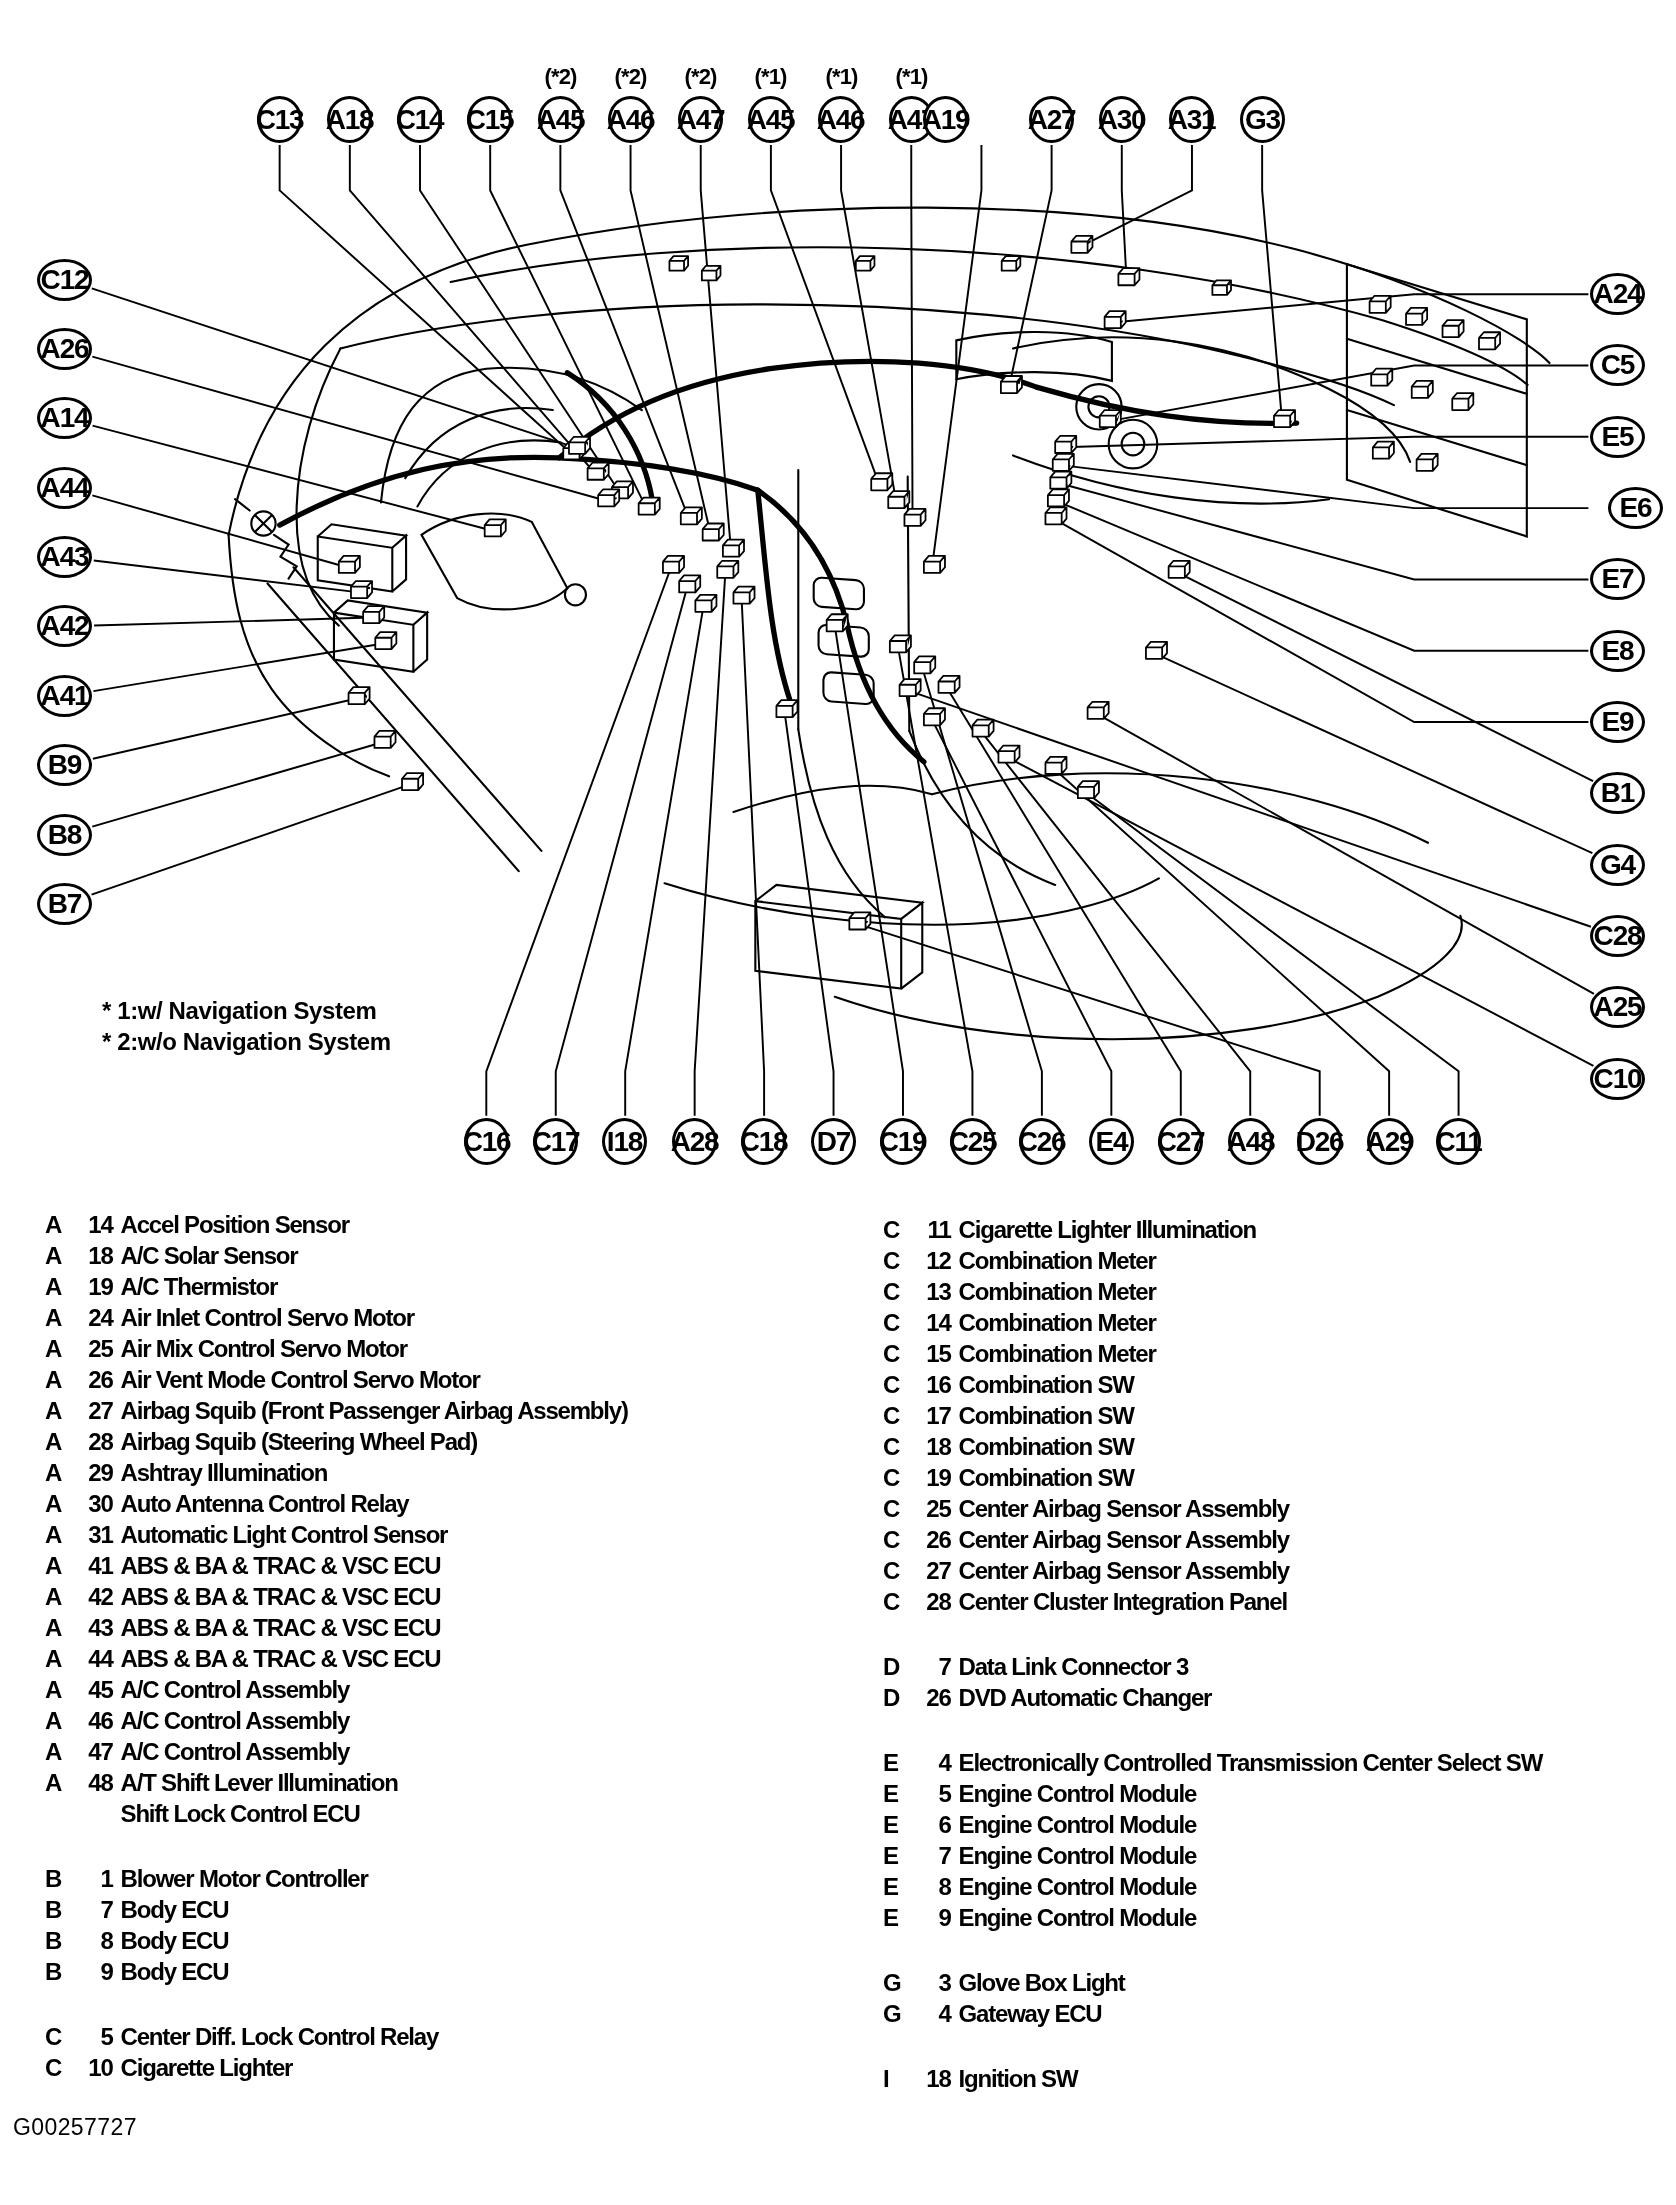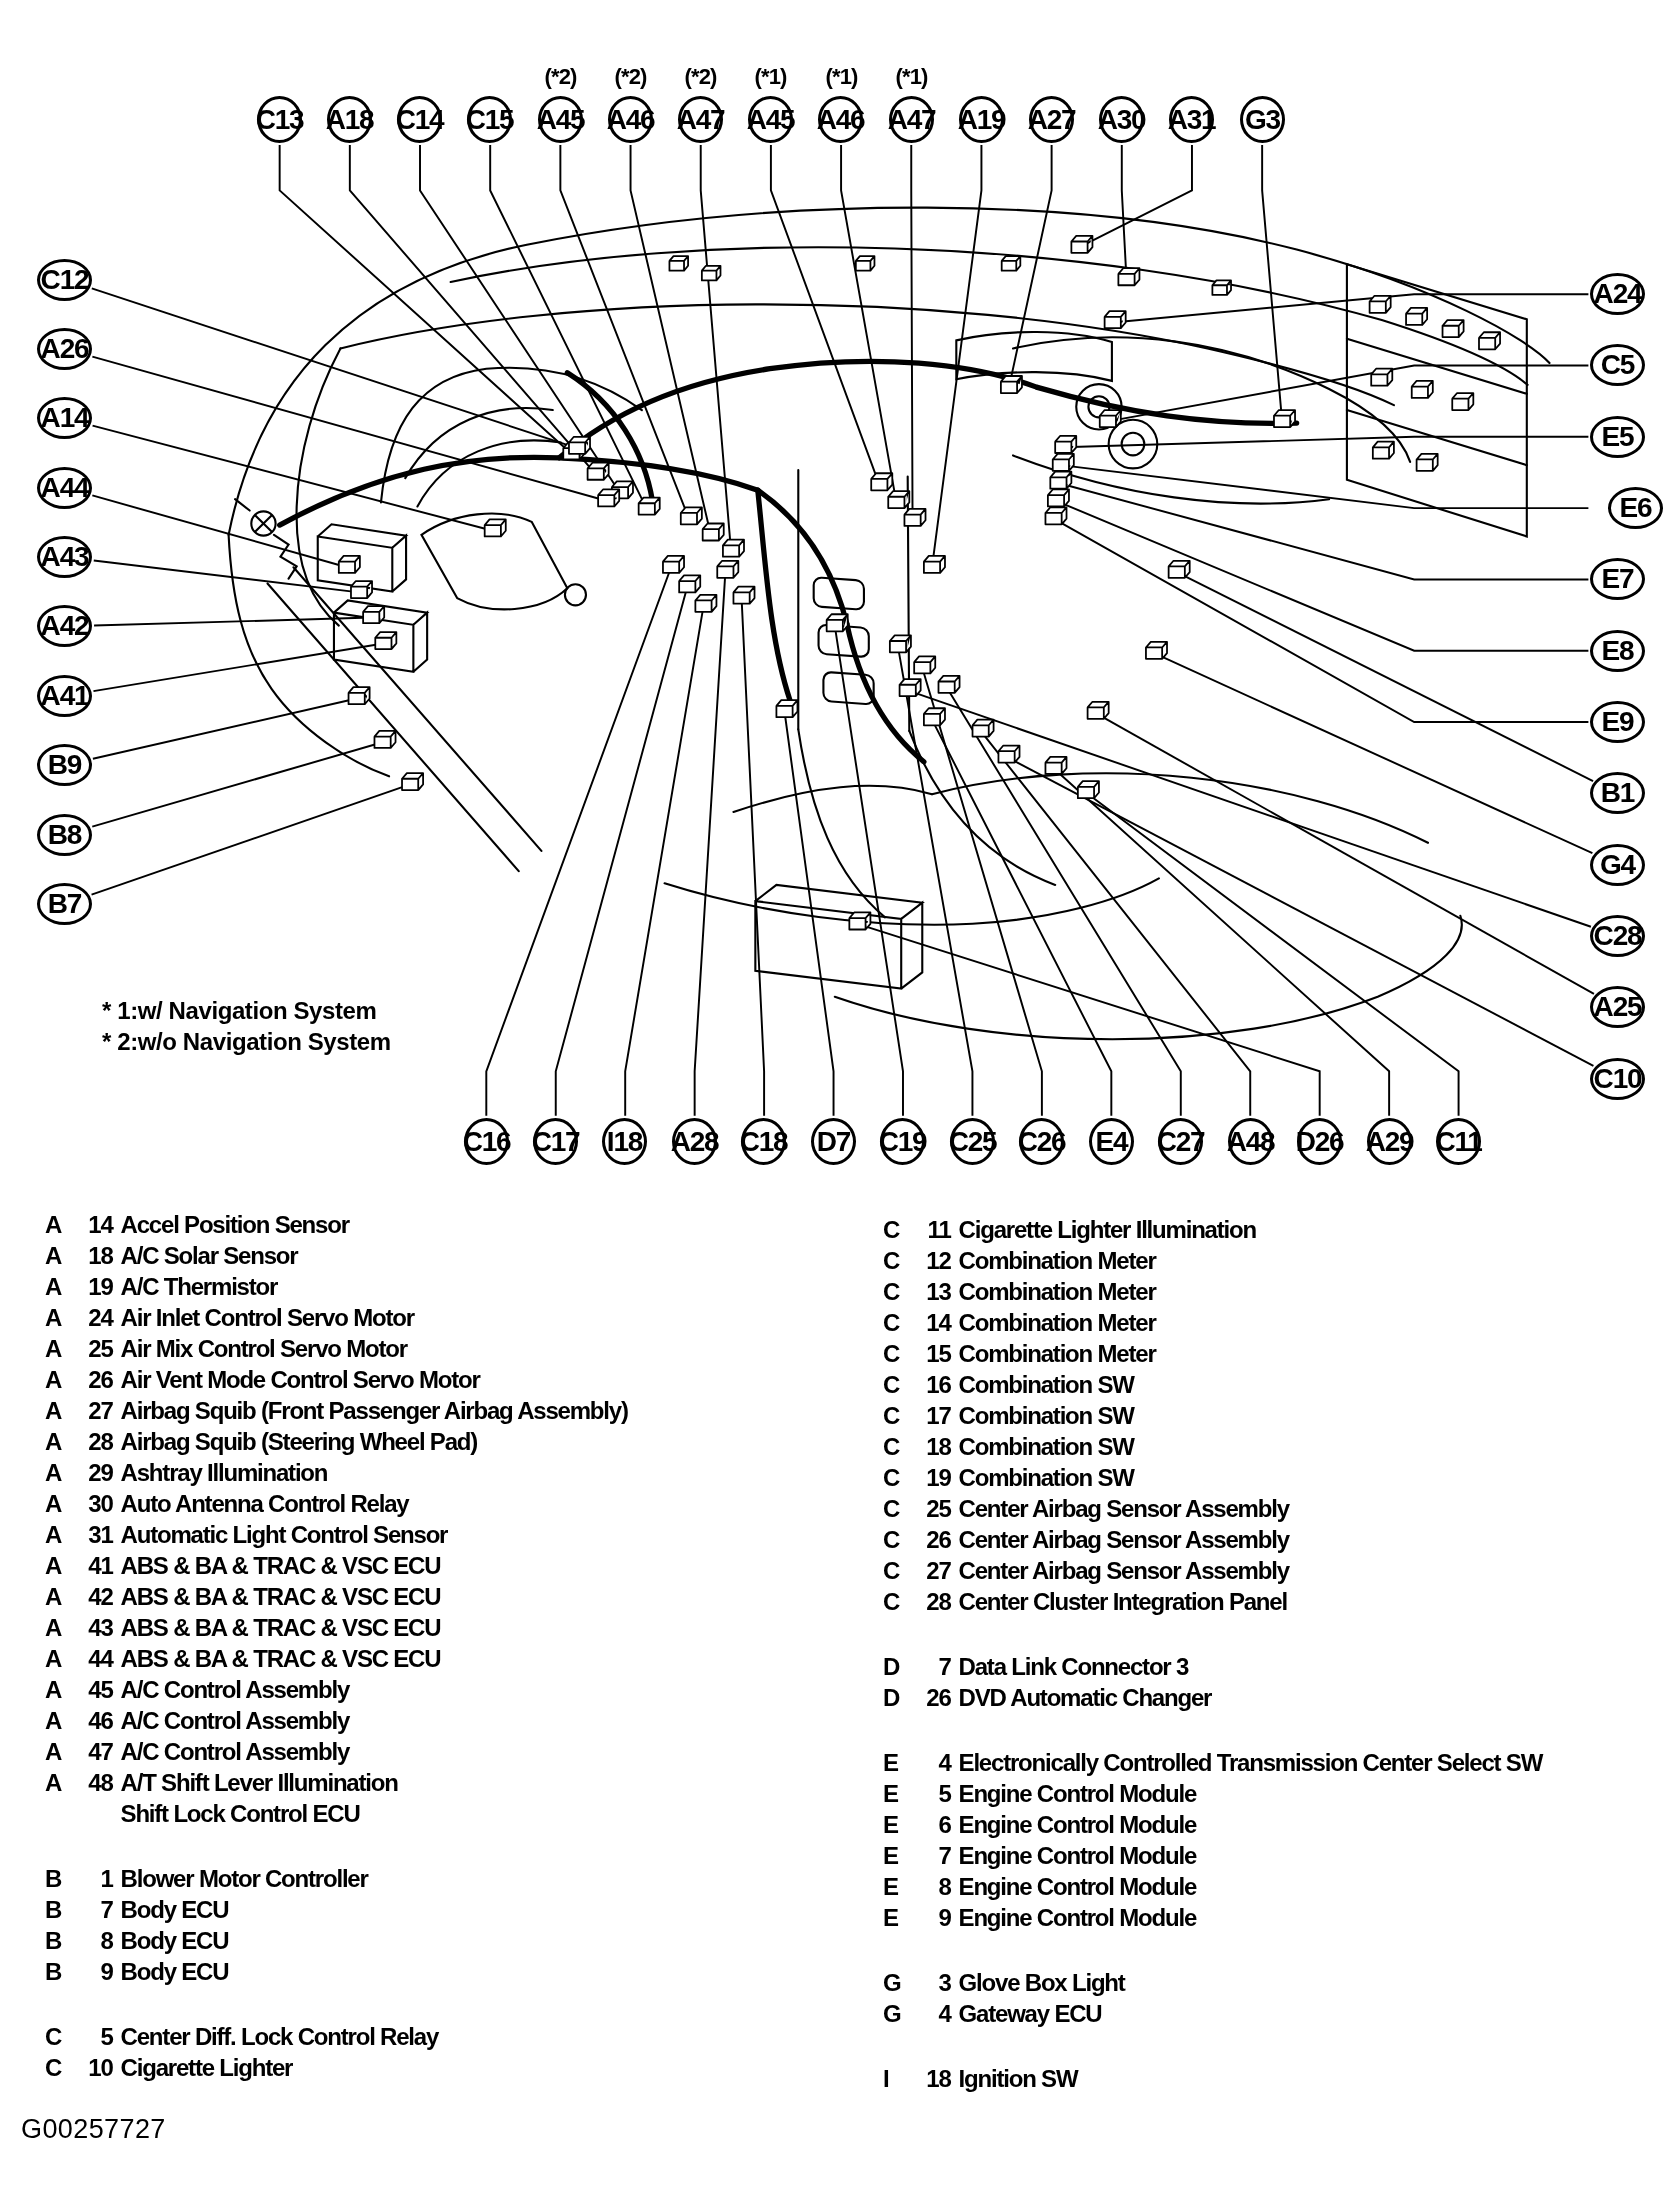--- a/index.html
+++ b/index.html
@@ -44,22 +44,22 @@
     grid-template-columns:27.6px 32px 1fr;
     column-gap:8px;
     height:31px;line-height:31px;
     font-size:24px;font-weight:700;letter-spacing:-1.2px;
     white-space:nowrap;
   }
   .legend-code{text-align:left;}
   .legend-num{text-align:right;}
   .legend-desc{text-align:left;}
   .footer-id{
-    position:absolute;left:21px;top:2114px;
-    font-size:27px;font-weight:400;letter-spacing:0.4px;z-index:3;
+    position:absolute;left:13px;top:2114px;
+    font-size:23px;font-weight:400;letter-spacing:0.4px;z-index:3;
   }
 </style>
 </head>
 <body>
 
 <div class="page">
 
   <svg id="art" viewBox="0 0 2068 2721" xmlns="http://www.w3.org/2000/svg">
 
     <g stroke="#000" fill="none" stroke-width="2.6" stroke-linecap="round">
@@ -261,21 +261,21 @@
       <div class="callout" style="left: 608px; top: 96px; width: 45px; height: 47px;">A46</div>
       <div class="callout-note" style="left: 586px; top: 64px;">(*2)</div>
       <div class="callout" style="left: 678px; top: 96px; width: 45px; height: 47px;">A47</div>
       <div class="callout-note" style="left: 656px; top: 64px;">(*2)</div>
       <div class="callout" style="left: 748px; top: 96px; width: 45px; height: 47px;">A45</div>
       <div class="callout-note" style="left: 726px; top: 64px;">(*1)</div>
       <div class="callout" style="left: 818px; top: 96px; width: 45px; height: 47px;">A46</div>
       <div class="callout-note" style="left: 797px; top: 64px;">(*1)</div>
       <div class="callout" style="left: 889px; top: 96px; width: 45px; height: 47px;">A47</div>
       <div class="callout-note" style="left: 867px; top: 64px;">(*1)</div>
-      <div class="callout" style="left: 959px; top: 96px; width: 45px; height: 47px;">A19</div>
+      <div class="callout" style="left: 923px; top: 96px; width: 45px; height: 47px;">A19</div>
       <div class="callout" style="left: 1029px; top: 96px; width: 45px; height: 47px;">A27</div>
       <div class="callout" style="left: 1099px; top: 96px; width: 45px; height: 47px;">A30</div>
       <div class="callout" style="left: 1169px; top: 96px; width: 45px; height: 47px;">A31</div>
       <div class="callout" style="left: 1240px; top: 96px; width: 45px; height: 47px;">G3</div>
       <div class="callout" style="left: 37px; top: 259px; width: 55px; height: 42px;">C12</div>
       <div class="callout" style="left: 37px; top: 328px; width: 55px; height: 42px;">A26</div>
       <div class="callout" style="left: 37px; top: 397px; width: 55px; height: 42px;">A14</div>
       <div class="callout" style="left: 37px; top: 467px; width: 55px; height: 42px;">A44</div>
       <div class="callout" style="left: 37px; top: 536px; width: 55px; height: 42px;">A43</div>
       <div class="callout" style="left: 37px; top: 605px; width: 55px; height: 42px;">A42</div>

